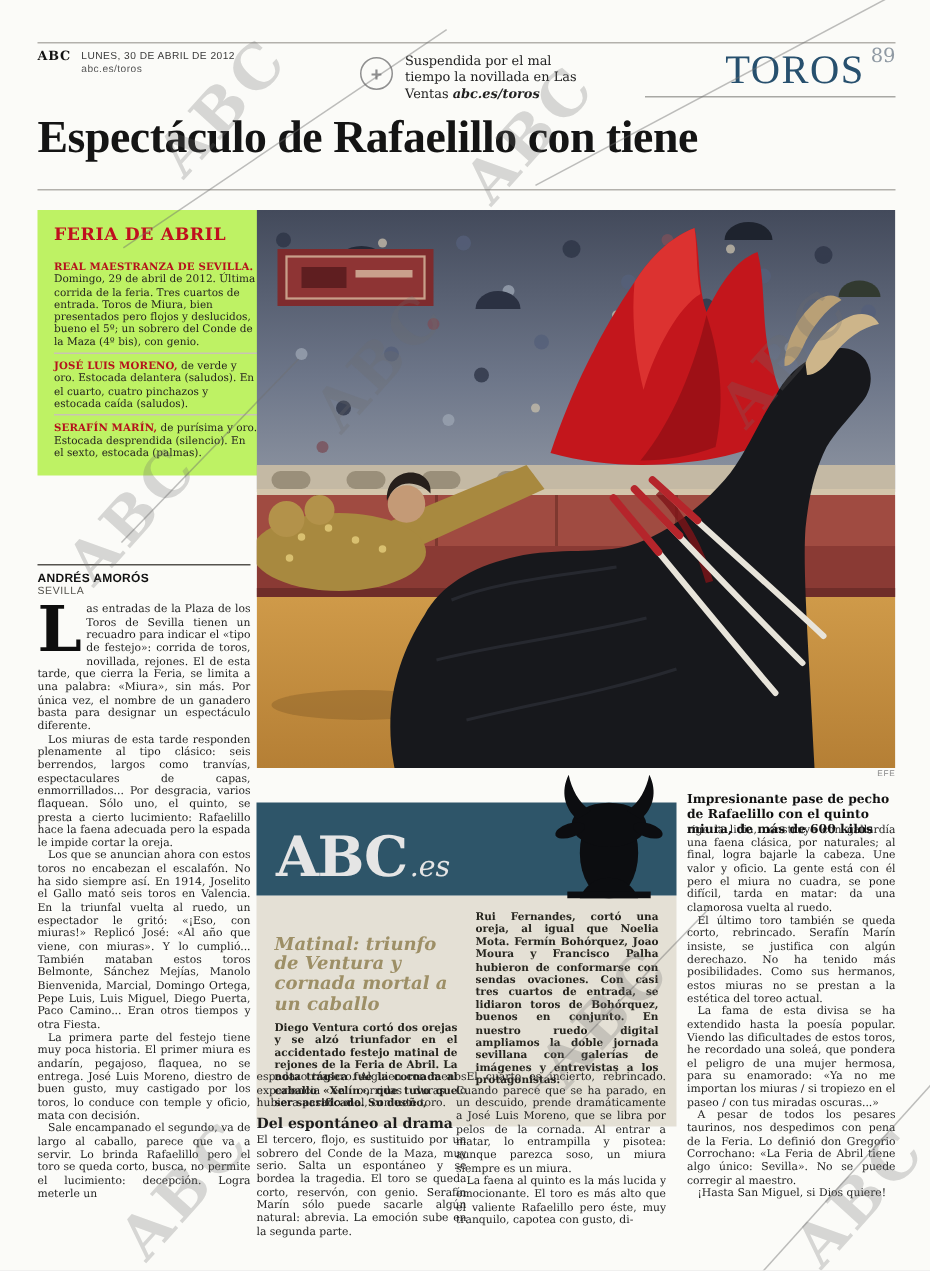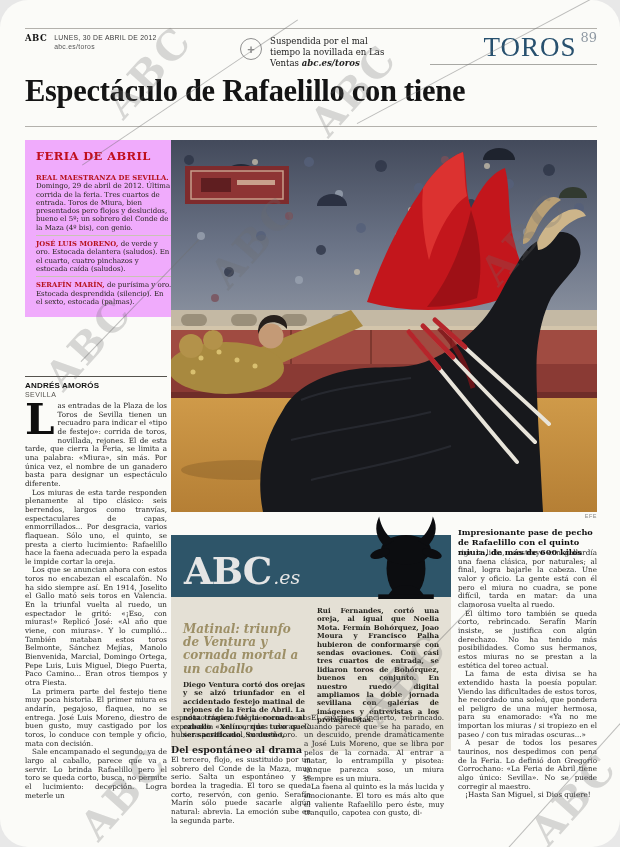--- a/index.html
+++ b/index.html
@@ -1,38 +1,38 @@
 <!DOCTYPE html>
 <html lang="es"><head>
 <meta charset="utf-8">
 <style>
   html,body{margin:0;padding:0;background:#e8e8e8;}
   .page{position:relative;width:620px;height:847px;background:#fbfbf8;margin:0 auto;
-        overflow:hidden;font-family:"DejaVu Serif",serif;color:#1c1c1c;border-radius:28px;}
+        overflow:hidden;font-family:"DejaVu Serif",serif;color:#1c1c1c;}
   
   .topline{position:absolute;left:25px;top:28px;width:572px;height:1px;background:#b3b1ac;}
   .masthead{position:absolute;left:25px;top:33px;display:flex;gap:7px;align-items:flex-start;}
   .abc-mini{font:bold 8.5px "DejaVu Serif",serif;letter-spacing:.5px;color:#111;}
   .dateblock{font-family:"Liberation Sans",sans-serif;font-size:6.8px;line-height:9px;color:#3a3a3a;letter-spacing:.3px;}
   .dateblock .site{color:#555;}
   .notice{position:absolute;left:240px;top:36px;display:flex;gap:8px;align-items:flex-start;width:180px;}
   .plus-circle{width:20px;height:20px;border:1.2px solid #8f8f8f;border-radius:50%;
                display:flex;align-items:center;justify-content:center;flex:0 0 auto;
                color:#8f8f8f;font:bold 13px "Liberation Sans",sans-serif;margin-top:2px;}
   .notice-text{font-size:8.6px;line-height:11px;color:#222;width:118px;}
   .notice-text b{font-style:italic;}
   .section-block{position:absolute;left:430px;top:30px;width:167px;text-align:right;}
   .section-name{font:normal 27px "Liberation Serif",serif;color:#27506e;letter-spacing:1px;}
   .page-num{font:normal 13px "DejaVu Serif",serif;color:#8f99a3;vertical-align:14px;margin-left:4px;}
   .toros-rule{position:absolute;left:430px;top:64px;width:167px;height:1px;background:#a8a8a4;}
   h1.headline{position:absolute;left:25px;top:74px;width:572px;margin:0;
       font:bold 30.5px "Liberation Serif",serif;color:#141414;letter-spacing:-.3px;font-weight:600;}
   .headrule{position:absolute;left:25px;top:126px;width:572px;height:1px;background:#b3b1ac;}
   
-  .feria-box{position:absolute;left:25px;top:140px;width:158px;background:#f0abfc;
+  .feria-box{position:absolute;left:25px;top:140px;width:158px;background:#bef264;
              box-sizing:border-box;padding:9px 11px 8px;}
   .feria-title{font:bold 11.5px "DejaVu Serif",serif;color:#c00f1e;letter-spacing:.4px;margin:0 0 7px;}
   .feria-entry{font-size:7px;line-height:8.3px;color:#26251f;padding:4px 0 3px;}
   .feria-entry + .feria-entry{border-top:1px solid #c9c3b4;}
   .feria-lead{color:#b5121c;font-weight:bold;font-size:6.8px;letter-spacing:.1px;}
   
   .photo{position:absolute;left:171px;top:140px;width:426px;height:372px;margin:0;overflow:hidden;}
   .photo svg{display:block;}
   .credit{position:absolute;left:171px;top:513px;width:426px;text-align:right;
           font:5.5px "Liberation Sans",sans-serif;color:#8a8a8a;letter-spacing:.5px;}

